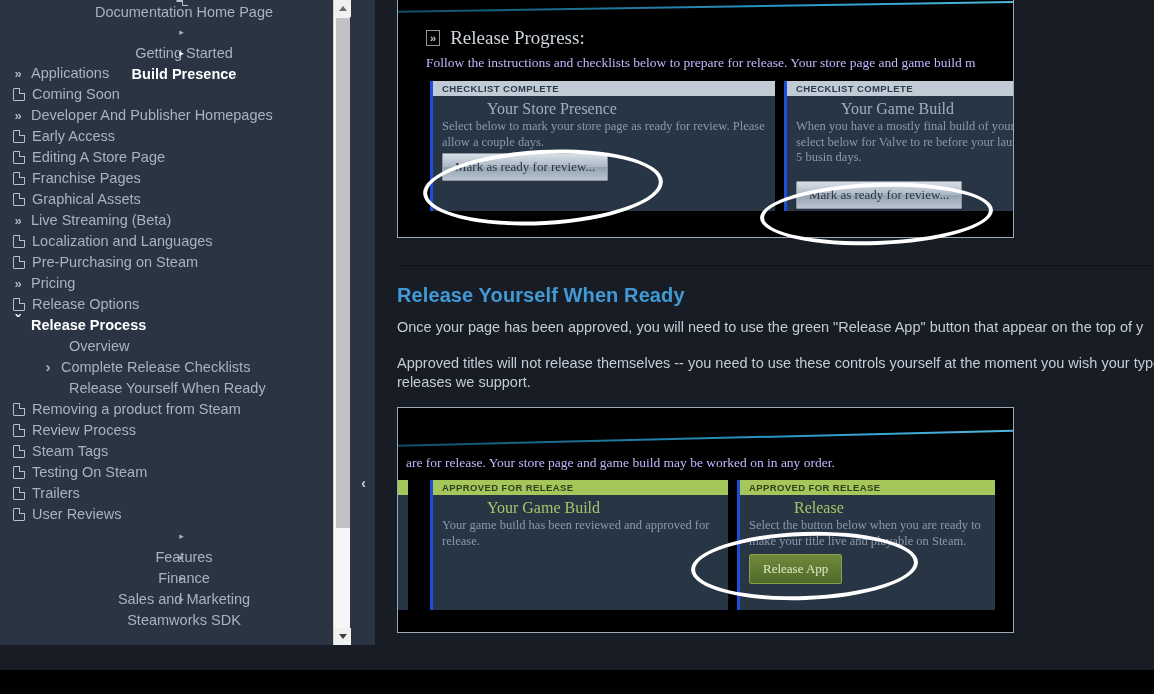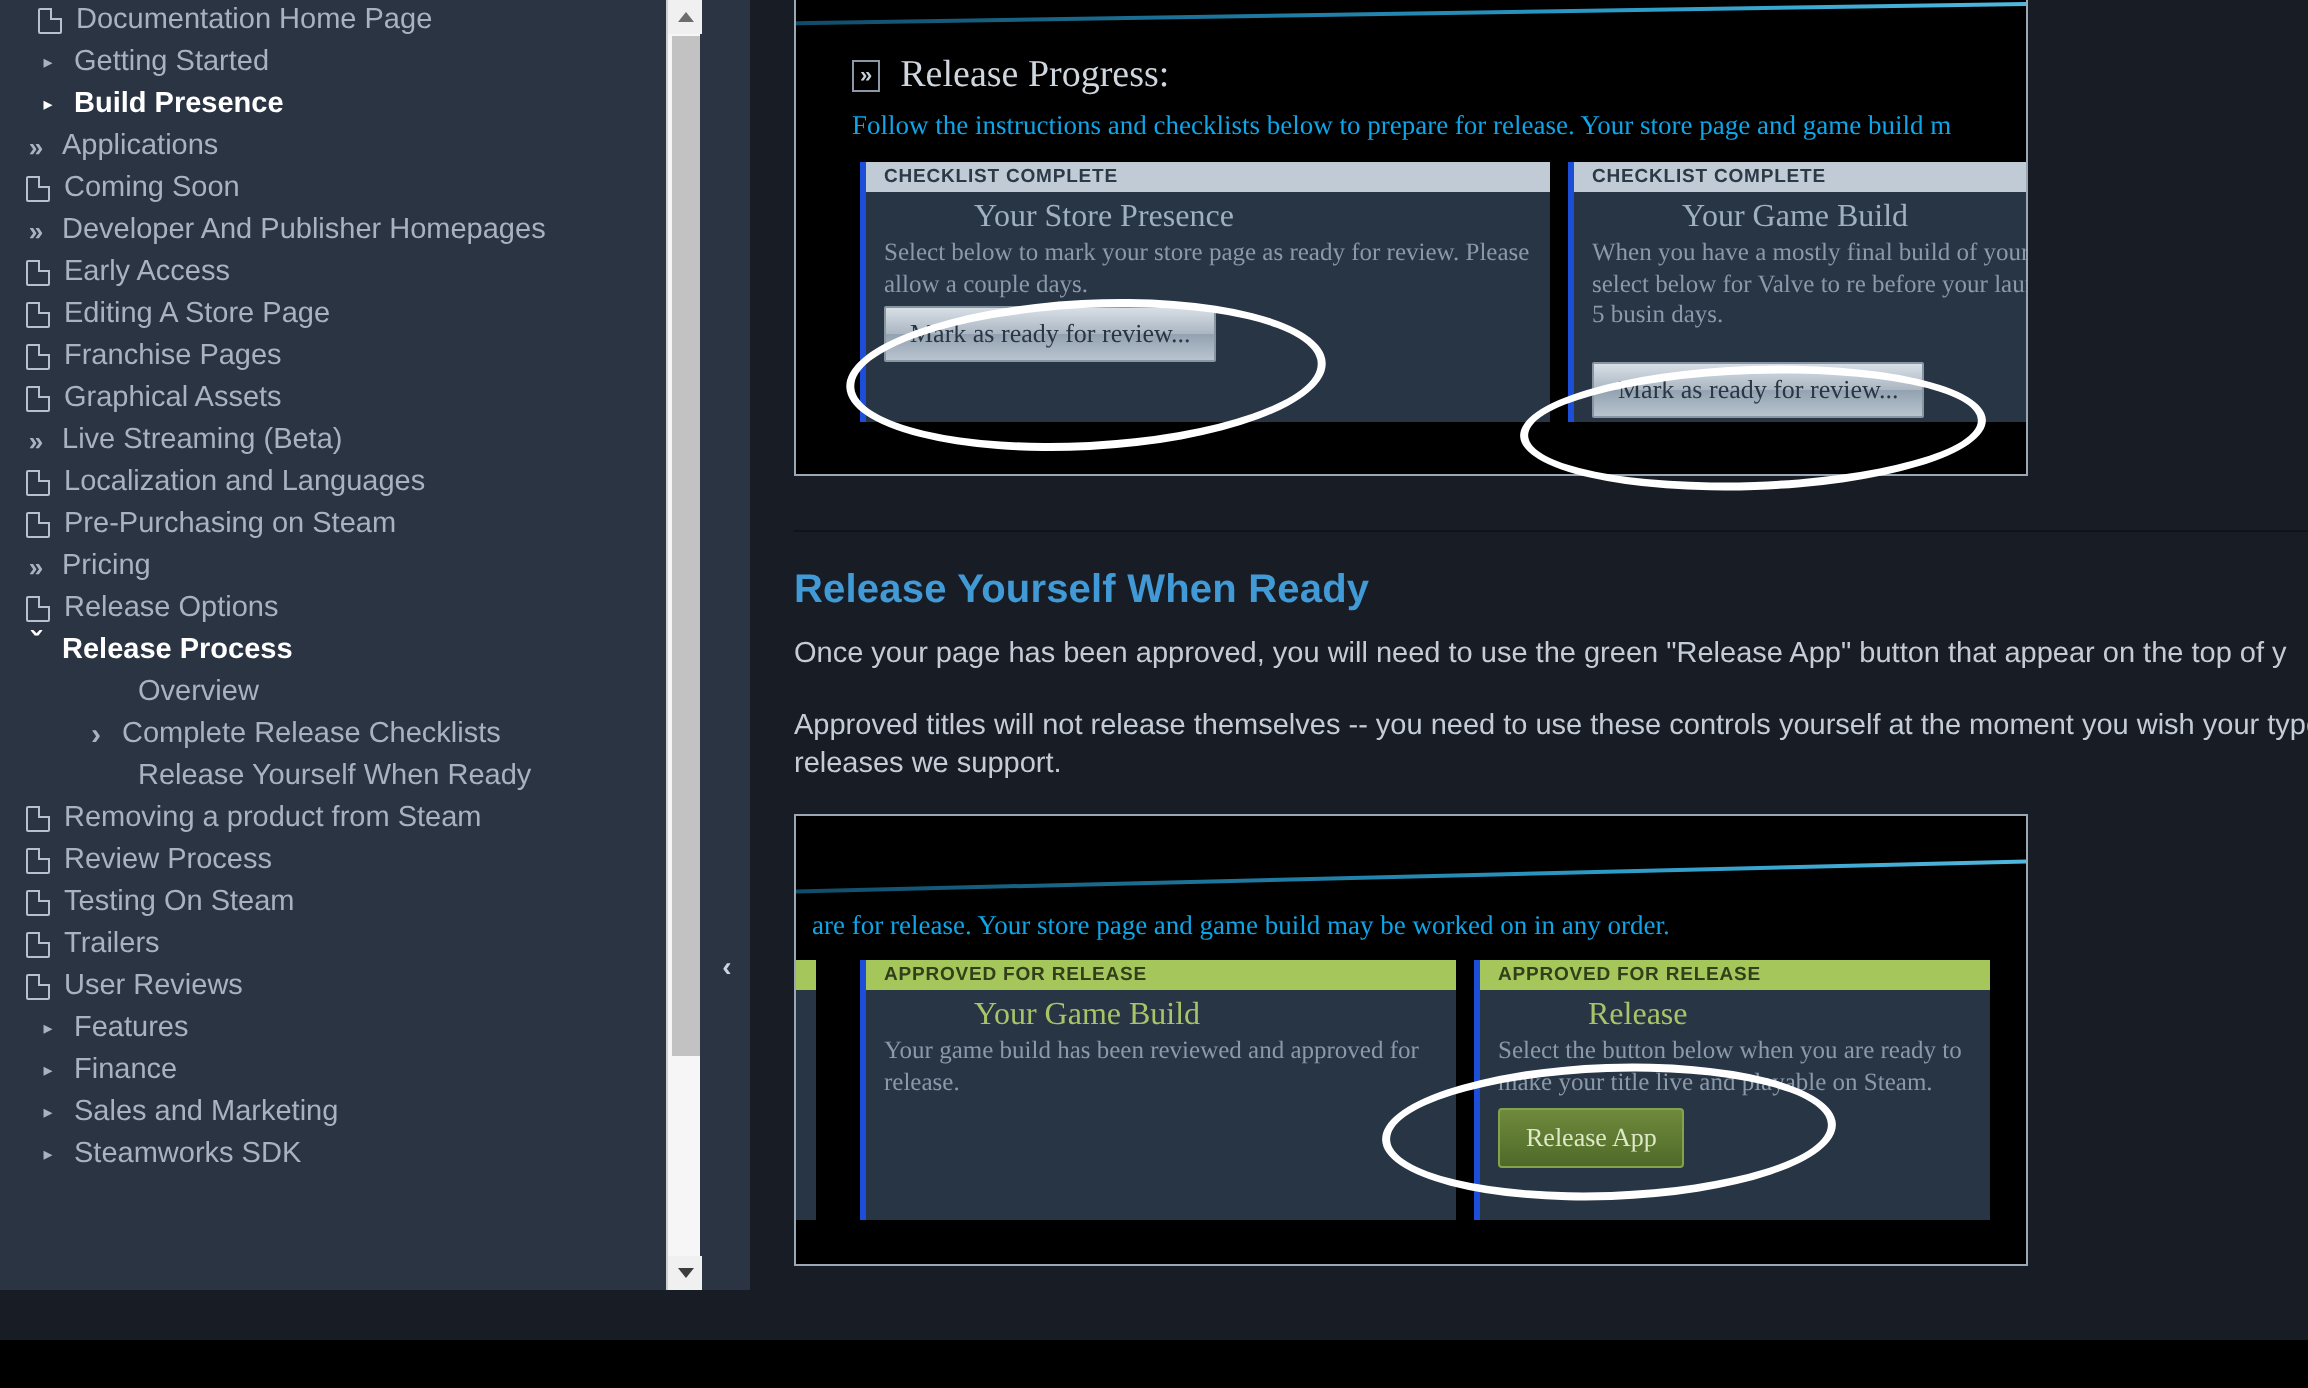--- a/index.html
+++ b/index.html
@@ -31,21 +31,21 @@
   .nav-list { position: relative; padding: 0; margin: 0; list-style: none; }
   .nav-item {
     display: flex; align-items: center;
     height: 21px;
     font-size: 14.5px;
     color: #a8b3c1;
     white-space: nowrap;
     padding-left: 2px;
   }
   .nav-item .lbl { line-height: 21px; }
-  .nav-item.l0 { padding-left: 16px; }
+  .nav-item.l0 { padding-left: 16px; flex-direction: column; }
   .nav-item.l1 { padding-left: 10px; }
   .nav-item.l2 { padding-left: 40px; text-align: right; }
   .nav-item.l3 { padding-left: 48px; }
   .nav-item.bold .lbl { color: #ffffff; font-weight: bold; }
   .ico {
     display: inline-block;
     width: 16px; min-width: 16px;
     text-align: center;
     margin-right: 5px;
     color: #a8b3c1;
@@ -173,21 +173,21 @@
     border: 1.5px solid #8d98a6;
     color: #c6ced7;
     font-size: 11px; font-weight: bold;
     padding: 0 3px;
     line-height: 14px;
     margin-right: 10px;
     font-family: "Liberation Sans", sans-serif;
   }
   .rp-sub {
     position: absolute;
-    color: #0ea5e9;
+    color: #c4b5fd;
     font-size: 13.5px;
     white-space: nowrap;
     font-family: "Liberation Serif", serif;
   }
   .card {
     position: absolute;
     background: #283545;
     border-left: 3px solid #1d4ed8;
   }
   .card-banner {
@@ -340,20 +340,24 @@
           <li class="nav-item l1">
             <span class="ico doc"></span>
             <span class="lbl">Removing a product from Steam</span>
           </li>
           <li class="nav-item l1">
             <span class="ico doc"></span>
             <span class="lbl">Review Process</span>
           </li>
           <li class="nav-item l1">
             <span class="ico doc"></span>
+            <span class="lbl">Steam Tags</span>
+          </li>
+          <li class="nav-item l1">
+            <span class="ico doc"></span>
             <span class="lbl">Testing On Steam</span>
           </li>
           <li class="nav-item l1">
             <span class="ico doc"></span>
             <span class="lbl">Trailers</span>
           </li>
           <li class="nav-item l1">
             <span class="ico doc"></span>
             <span class="lbl">User Reviews</span>
           </li>

